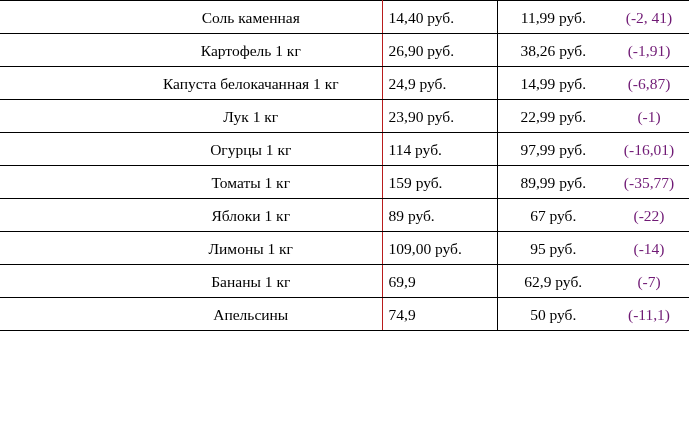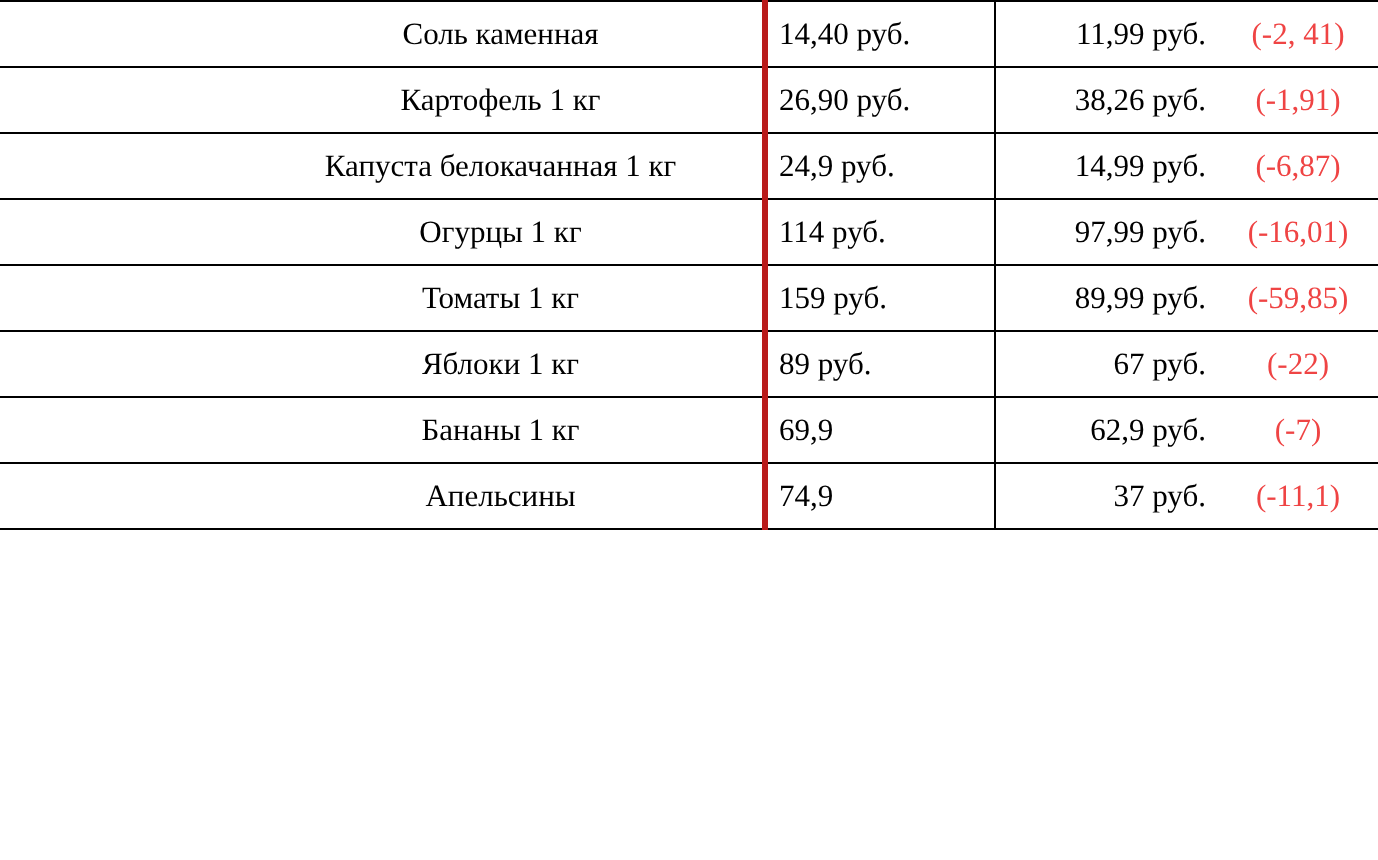--- a/index.html
+++ b/index.html
@@ -31,24 +31,24 @@
     font-size: 15.5px;
     line-height: 17px;
     vertical-align: middle;
     border-top: 1px solid #000000;
     border-bottom: 1px solid #000000;
     white-space: nowrap;
     overflow: hidden;
   }
   
   .col-left-pad  { width: 120px; border-left: none; border-right: none; }
-  .col-name      { width: 262px; text-align: center; border-right: 3px solid #b91c1c; }
+  .col-name      { width: 262px; text-align: center; border-right: 1px solid #b91c1c; }
   .col-old       { width: 115px; text-align: left; border-right: 1px solid #000000; margin-left: 12px; }
-  .col-new       { width: 112px; text-align: right; border-right: none; margin-left: 48px; }
-  .col-diff      { width: 80px;  text-align: center; color: #ef4444; }
+  .col-new       { width: 112px; text-align: center; border-right: none; margin-left: 48px; }
+  .col-diff      { width: 80px;  text-align: center; color: #701a75; }
 
   
   td.col-left-pad {
     border-top: none;
     border-bottom: none;
   }
 </style>
 </head>
 <body>
 
@@ -75,58 +75,72 @@
       <tr>
         <td class="col-left-pad"></td>
         <td class="col-name">Капуста белокачанная 1 кг</td>
         <td class="col-old">24,9 руб.</td>
         <td class="col-new">14,99 руб.</td>
         <td class="col-diff">(-6,87)</td>
       </tr>
 
 
 
+      <tr>
+        <td class="col-left-pad"></td>
+        <td class="col-name">Лук 1 кг</td>
+        <td class="col-old">23,90 руб.</td>
+        <td class="col-new">22,99 руб.</td>
+        <td class="col-diff">(-1)</td>
+      </tr>
 
       <tr>
         <td class="col-left-pad"></td>
         <td class="col-name">Огурцы 1 кг</td>
         <td class="col-old">114 руб.</td>
         <td class="col-new">97,99 руб.</td>
         <td class="col-diff">(-16,01)</td>
       </tr>
 
       <tr>
         <td class="col-left-pad"></td>
         <td class="col-name">Томаты 1 кг</td>
         <td class="col-old">159 руб.</td>
         <td class="col-new">89,99 руб.</td>
-        <td class="col-diff">(-59,85)</td>
+        <td class="col-diff">(-35,77)</td>
       </tr>
 
       <tr>
         <td class="col-left-pad"></td>
         <td class="col-name">Яблоки 1 кг</td>
         <td class="col-old">89 руб.</td>
         <td class="col-new">67 руб.</td>
         <td class="col-diff">(-22)</td>
       </tr>
 
+      <tr>
+        <td class="col-left-pad"></td>
+        <td class="col-name">Лимоны 1 кг</td>
+        <td class="col-old">109,00 руб.</td>
+        <td class="col-new">95 руб.</td>
+        <td class="col-diff">(-14)</td>
+      </tr>
 
 
       <tr>
         <td class="col-left-pad"></td>
         <td class="col-name">Бананы 1 кг</td>
         <td class="col-old">69,9</td>
         <td class="col-new">62,9 руб.</td>
         <td class="col-diff">(-7)</td>
       </tr>
 
       <tr>
         <td class="col-left-pad"></td>
         <td class="col-name">Апельсины</td>
         <td class="col-old">74,9</td>
-        <td class="col-new">37 руб.</td>
+        <td class="col-new">50 руб.</td>
         <td class="col-diff">(-11,1)</td>
       </tr>
 
     </tbody>
   </table>
 </div>
 
 </body></html>

